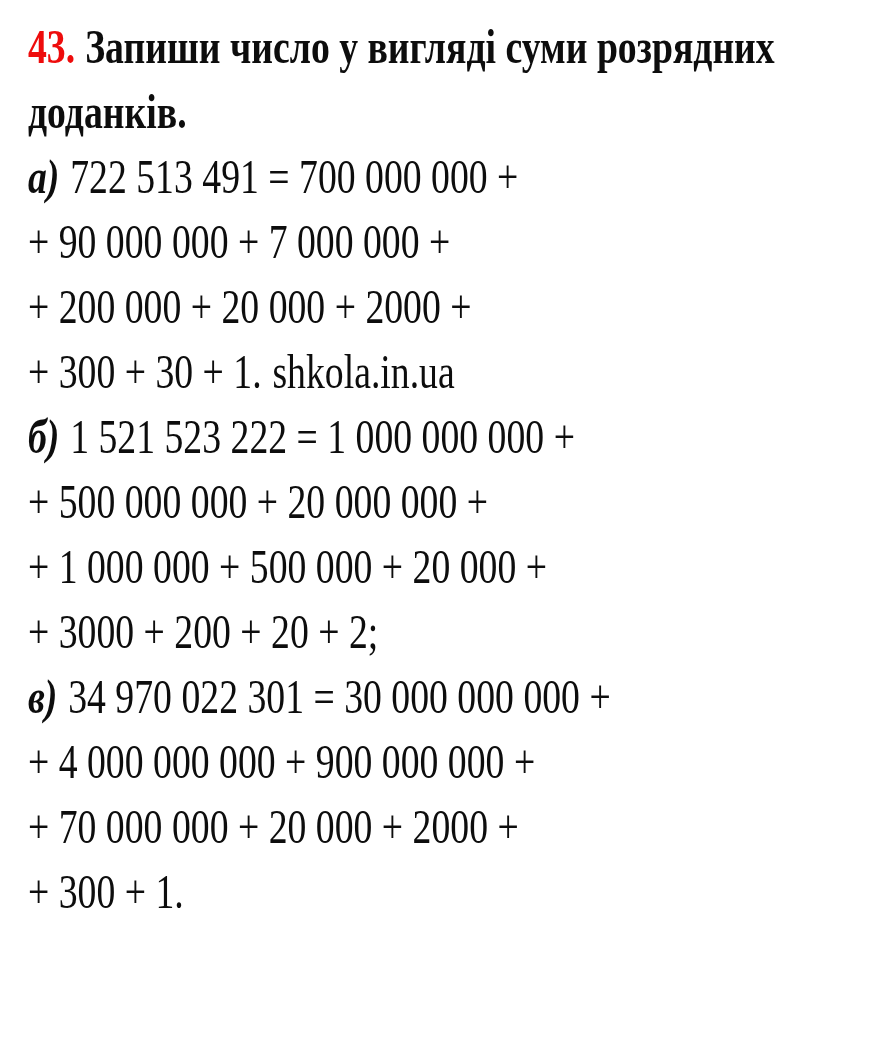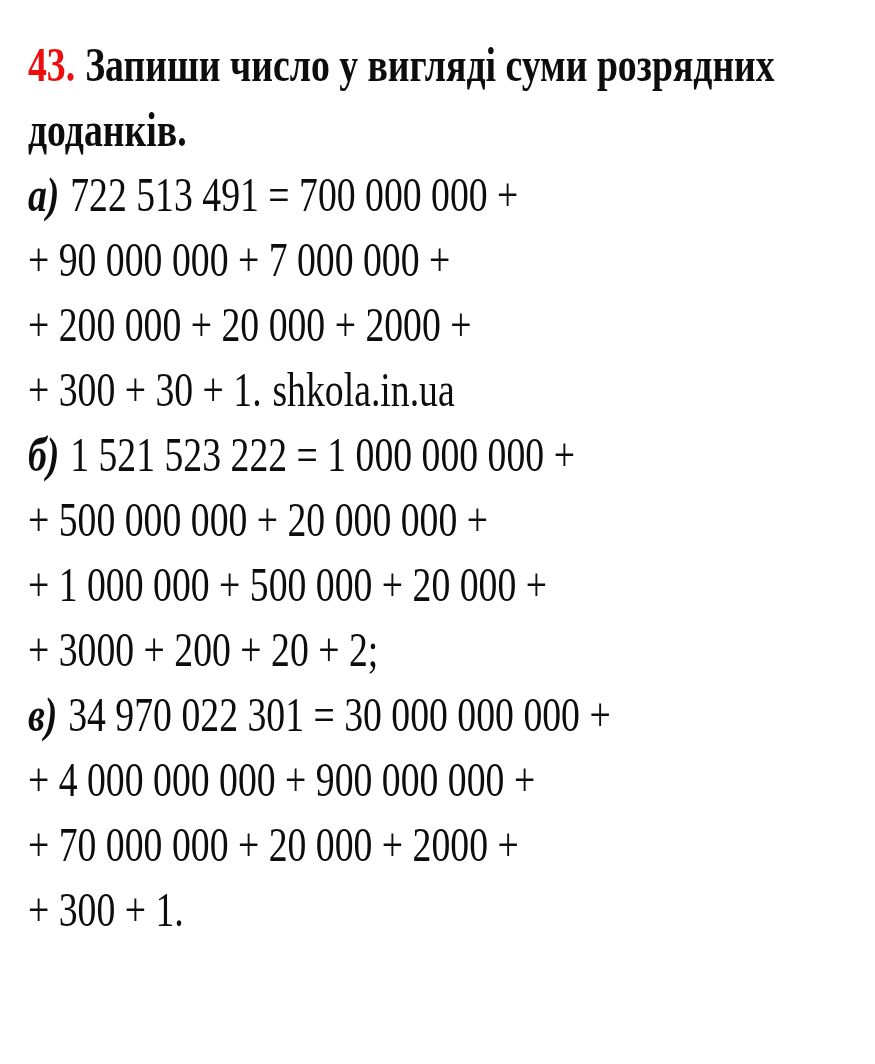--- a/index.html
+++ b/index.html
@@ -9,21 +9,21 @@
     background: #ffffff;
   }
   body {
     width: 875px;
     height: 1064px;
     overflow: hidden;
     font-family: "Liberation Serif", "DejaVu Serif", serif;
     color: #0d0d0d;
   }
   .page {
-    padding: 32px 0 0 28px;
+    padding: 14px 0 0 28px;
   }
   .line {
     margin: 0;
     height: 65px;
     line-height: 65px;
     font-size: 49px;
     white-space: nowrap;
     transform: scale(0.77, 1);
     transform-origin: 0 50%;
     color: #0d0d0d;

